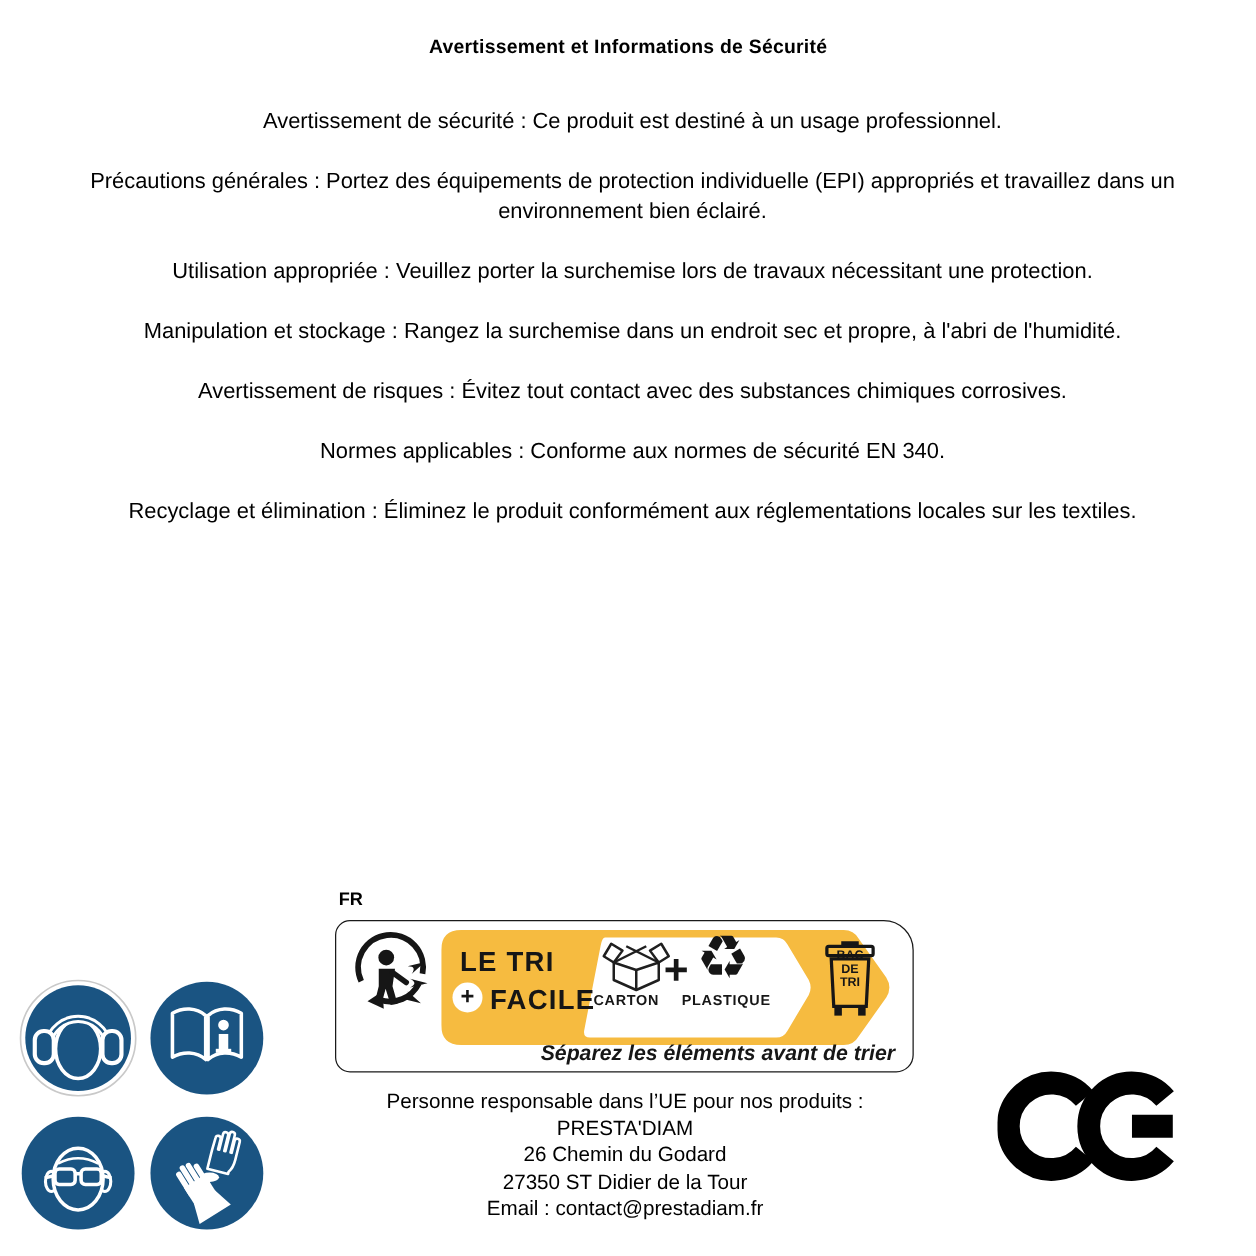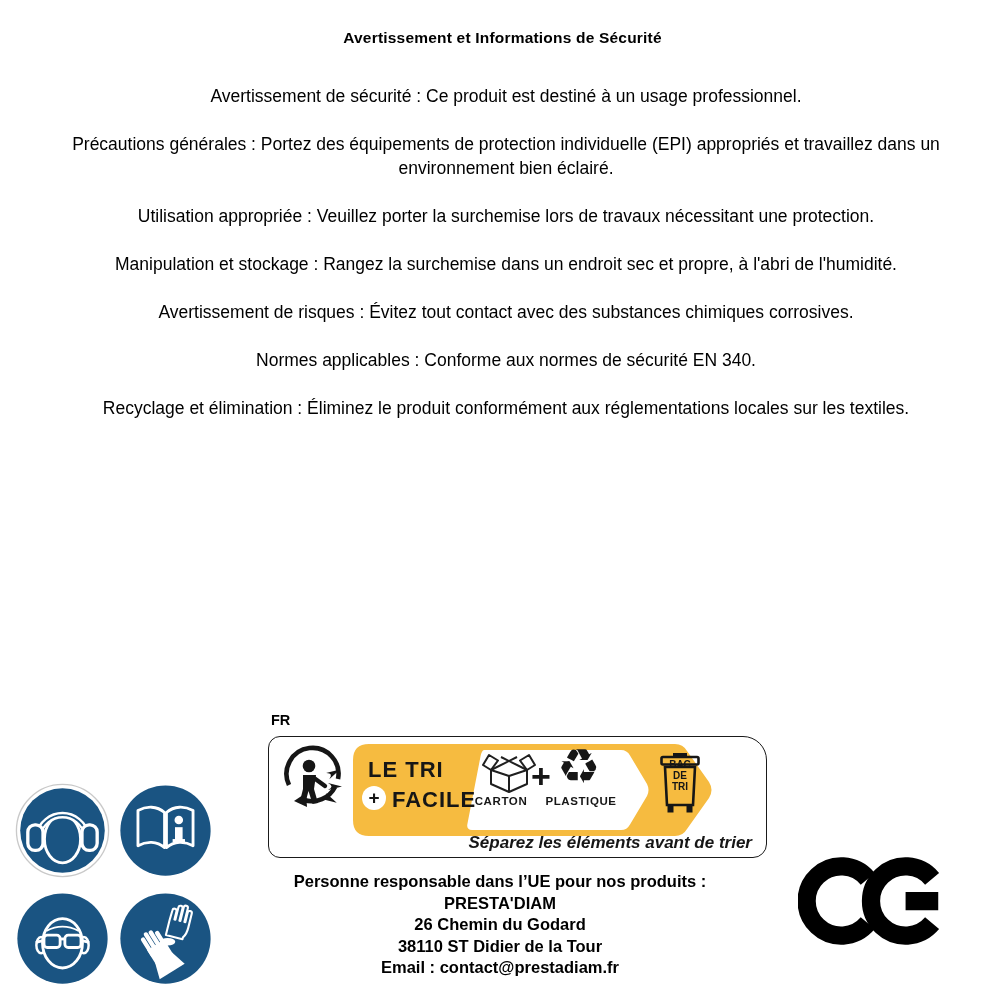--- a/index.html
+++ b/index.html
@@ -14,21 +14,21 @@
 
   
   .icon-grid{position:absolute;left:15px;top:783px;width:200px;height:205px;}
   .m-icon{position:absolute;width:95px;height:95px;}
   .m-icon.i1{left:0;top:0}.m-icon.i2{left:103px;top:0}
   .m-icon.i3{left:0;top:108px}.m-icon.i4{left:103px;top:108px}
 
   .fr-tag{position:absolute;left:271px;top:712px;font-size:14.5px;font-weight:bold;}
 
   .sort-label{position:absolute;left:268px;top:736px;width:461px;height:120px;
-    background:#fff;border:1.5px solid #1a1a1a;border-radius:12px 24px 14px 12px;padding-left:36px;}
+    background:#fff;border:1.5px solid #1a1a1a;border-radius:12px 24px 14px 12px;}
   .triman{position:absolute;left:13px;top:8px;}
   .band-svg{position:absolute;left:84px;top:7px;}
 
   .letri{position:absolute;left:99px;top:20px;font-size:22px;font-weight:900;
     letter-spacing:1px;color:#161616;}
   .plus-circle{position:absolute;left:93px;top:49px;width:24px;height:24px;border-radius:50%;
     background:#fff;color:#161616;font-size:19px;font-weight:900;text-align:center;line-height:24px;}
   .facile{position:absolute;left:123px;top:50px;font-size:22px;font-weight:900;
     letter-spacing:1px;color:#161616;}
 
@@ -43,21 +43,21 @@
     color:#161616;font-family:"DejaVu Sans",sans-serif;}
 
   .bin-svg{position:absolute;left:389px;top:11px;}
   .bin-text{position:absolute;left:389px;top:22px;width:44px;text-align:center;
     font-size:10px;font-weight:900;line-height:11px;letter-spacing:0;color:#161616;}
 
   .separez{position:absolute;right:14px;top:96px;font-size:17px;font-style:italic;
     font-weight:600;color:#161616;}
 
   .responsible{position:absolute;left:240px;top:871px;width:520px;text-align:center;
-    font-size:16.5px;font-weight:bold;line-height:21.5px;}
+    font-size:16.5px;font-weight:normal;line-height:21.5px;}
 
   .ce{position:absolute;left:798px;top:852px;}
 </style>
 </head>
 <body>
 
 <div class="page-title">Avertissement et Informations de Sécurité</div>
 
 <div class="body-text">
   <p>Avertissement de sécurité : Ce produit est destiné à un usage professionnel.</p>
@@ -178,21 +178,21 @@
     <div>TRI</div>
   </div>
 
   <div class="separez">Séparez les éléments avant de trier</div>
 </div>
 
 <div class="responsible">
   <div>Personne responsable dans l’UE pour nos produits :</div>
   <div>PRESTA'DIAM</div>
   <div>26 Chemin du Godard</div>
-  <div>38110 ST Didier de la Tour</div>
+  <div>27350 ST Didier de la Tour</div>
   <div>Email : contact@prestadiam.fr</div>
 </div>
 
 <svg class="ce" width="146" height="98" viewBox="0 0 152 100">
   <path d="M72.6,26.9 A36,36 0 1 0 72.6,73.1" fill="none" stroke="#000" stroke-width="19"></path>
   <path d="M139.6,26.9 A36,36 0 1 0 139.6,73.1" fill="none" stroke="#000" stroke-width="19"></path>
   <line x1="112" y1="50" x2="146" y2="50" stroke="#000" stroke-width="19"></line>
 </svg>
 
 </body></html>

